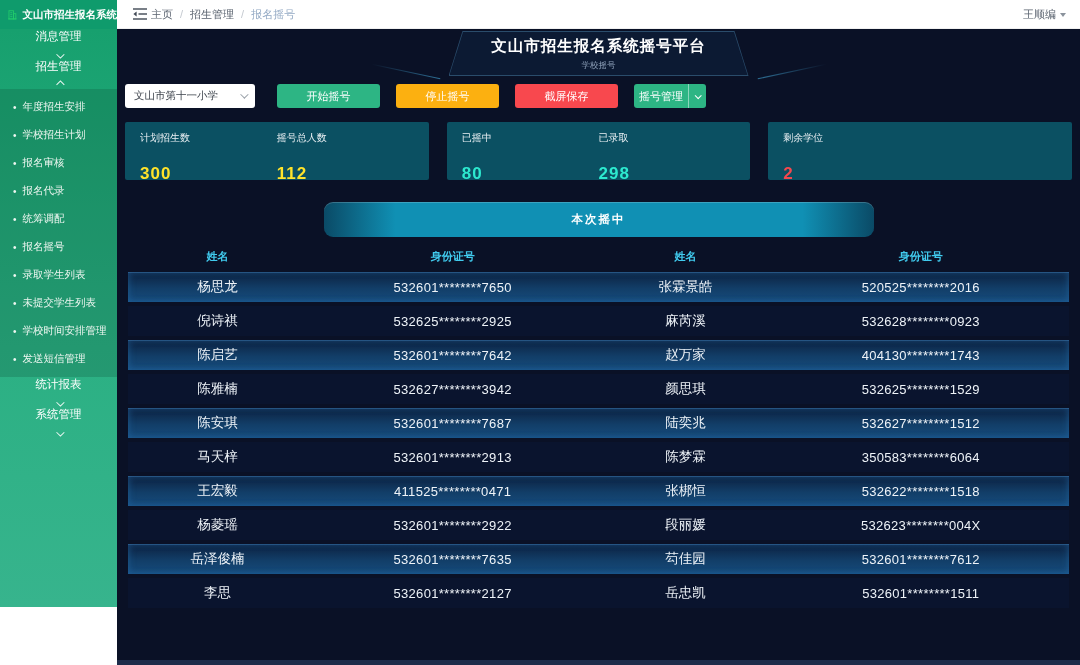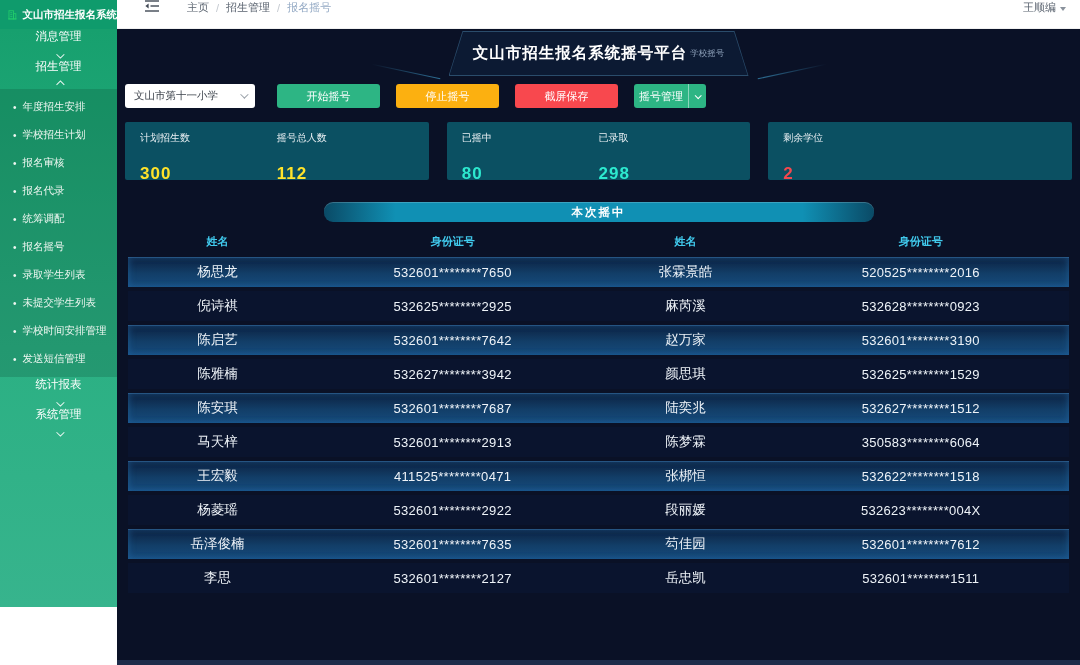--- a/index.html
+++ b/index.html
@@ -9,22 +9,22 @@
     font-family: "Liberation Sans", "DejaVu Sans", sans-serif;
   }
   
   .topbar { height: 29px; display: flex; }
   .logo {
     width: 117px; background: #0f9b6c; display: flex; align-items: center;
     gap: 5px; padding-left: 7px; flex-shrink: 0; cursor: pointer;
   }
   .logo-title { color: #fff; font-size: 10.5px; font-weight: bold; white-space: nowrap; }
   .topbar-main {
-    flex: 1; background: #fff; display: flex; align-items: flex-start;
-    padding: 0 14px 0 28px; gap: 28px; border-bottom: 1px solid #f0f0f0;
+    flex: 1; background: #fff; display: flex; align-items: center;
+    padding: 0 14px 0 16px; gap: 4px; border-bottom: 1px solid #f0f0f0;
   }
   .collapse-icon { display: flex; align-items: center; cursor: pointer; }
   .breadcrumb { display: flex; align-items: center; gap: 7px; font-size: 11px; color: #5b6470; }
   .breadcrumb .sep { color: #c4c9d0; }
   .breadcrumb .cur { color: #93a9c4; }
   .breadcrumb span:not(.sep):not(.cur) { cursor: pointer; }
   .user { margin-left: auto; font-size: 11px; color: #5b6470; display: flex; align-items: center; gap: 4px; cursor: pointer; }
   .caret-down { width: 0; height: 0; border-left: 3.5px solid transparent; border-right: 3.5px solid transparent; border-top: 4px solid #8a929c; margin-top: 2px; }
 
   
@@ -53,21 +53,21 @@
 
   
   .main { flex: 1; background: #0a1126; position: relative; overflow: hidden; }
 
   
   .banner { width: 300px; height: 45px; margin: 2px auto 0; position: relative; }
   .banner-border { position: absolute; inset: 0; background: #2a4c6b; clip-path: polygon(14px 0, calc(100% - 14px) 0, 100% 100%, 0 100%); }
   .banner-inner {
     position: absolute; inset: 1px; background: #0c1a33;
     clip-path: polygon(13.5px 0, calc(100% - 13.5px) 0, 100% 100%, 0 100%);
-    display: flex; align-items: center; justify-content: center; gap: 3px;
+    display: flex; flex-direction: column; align-items: center; justify-content: center; gap: 3px;
   }
   .banner-title { color: #fff; font-size: 15.5px; font-weight: bold; letter-spacing: 1px; }
   .banner-sub { color: #91a4bd; font-size: 8.5px; }
   .banner-line { position: absolute; bottom: 4px; width: 70px; height: 1px; background: linear-gradient(90deg, transparent, #2e6f95); }
   .banner-line.left { left: -78px; transform: rotate(12deg); }
   .banner-line.right { right: -78px; transform: rotate(-12deg) scaleX(-1); }
 
   
   .controls { display: flex; align-items: center; gap: 22px; margin: 8px 8px 0; }
   .school-select {
@@ -90,21 +90,21 @@
 
   
   .stats { display: flex; gap: 18px; margin: 14px 8px 0; }
   .stat-card { flex: 1; height: 58px; background: #0b5062; border-radius: 2px; display: flex; padding: 9px 15px; }
   .stat-item { width: 50%; }
   .stat-label { font-size: 10px; color: #e9eff3; }
   .stat-value { font-size: 17px; font-weight: bold; margin-top: 19px; letter-spacing: 1px; }
 
   
   .pill {
-    width: 550px; height: 20px; margin: 22px auto 0; border-radius: 9px;
+    width: 550px; height: 35px; margin: 22px auto 0; border-radius: 9px;
     background: linear-gradient(90deg, #0a4a66 0%, #1090b4 13%, #1090b4 87%, #0a4a66 100%);
     box-shadow: inset 0 1px 0 rgba(255,255,255,.18);
     display: flex; align-items: center; justify-content: center;
     color: #fff; font-size: 11.5px; font-weight: bold; letter-spacing: 2px;
   }
   .table { margin: 4px 11px 0; }
   .t-head, .t-row { display: grid; grid-template-columns: 19% 31% 18.5% 31.5%; align-items: center; text-align: center; }
   .t-head { height: 31px; color: #41cbee; font-weight: bold; font-size: 11px; }
   .t-row { height: 30px; color: #eef3f8; margin-bottom: 4px; }
   .t-row.light {
@@ -306,21 +306,21 @@
           <div class="t-row dark">
             <div class="name">倪诗祺</div>
             <div class="cid">532625********2925</div>
             <div class="name">麻芮溪</div>
             <div class="cid">532628********0923</div>
           </div>
           <div class="t-row light">
             <div class="name">陈启艺</div>
             <div class="cid">532601********7642</div>
             <div class="name">赵万家</div>
-            <div class="cid">532601********3190</div>
+            <div class="cid">404130********1743</div>
           </div>
           <div class="t-row dark">
             <div class="name">陈雅楠</div>
             <div class="cid">532627********3942</div>
             <div class="name">颜思琪</div>
             <div class="cid">532625********1529</div>
           </div>
           <div class="t-row light">
             <div class="name">陈安琪</div>
             <div class="cid">532601********7687</div>

